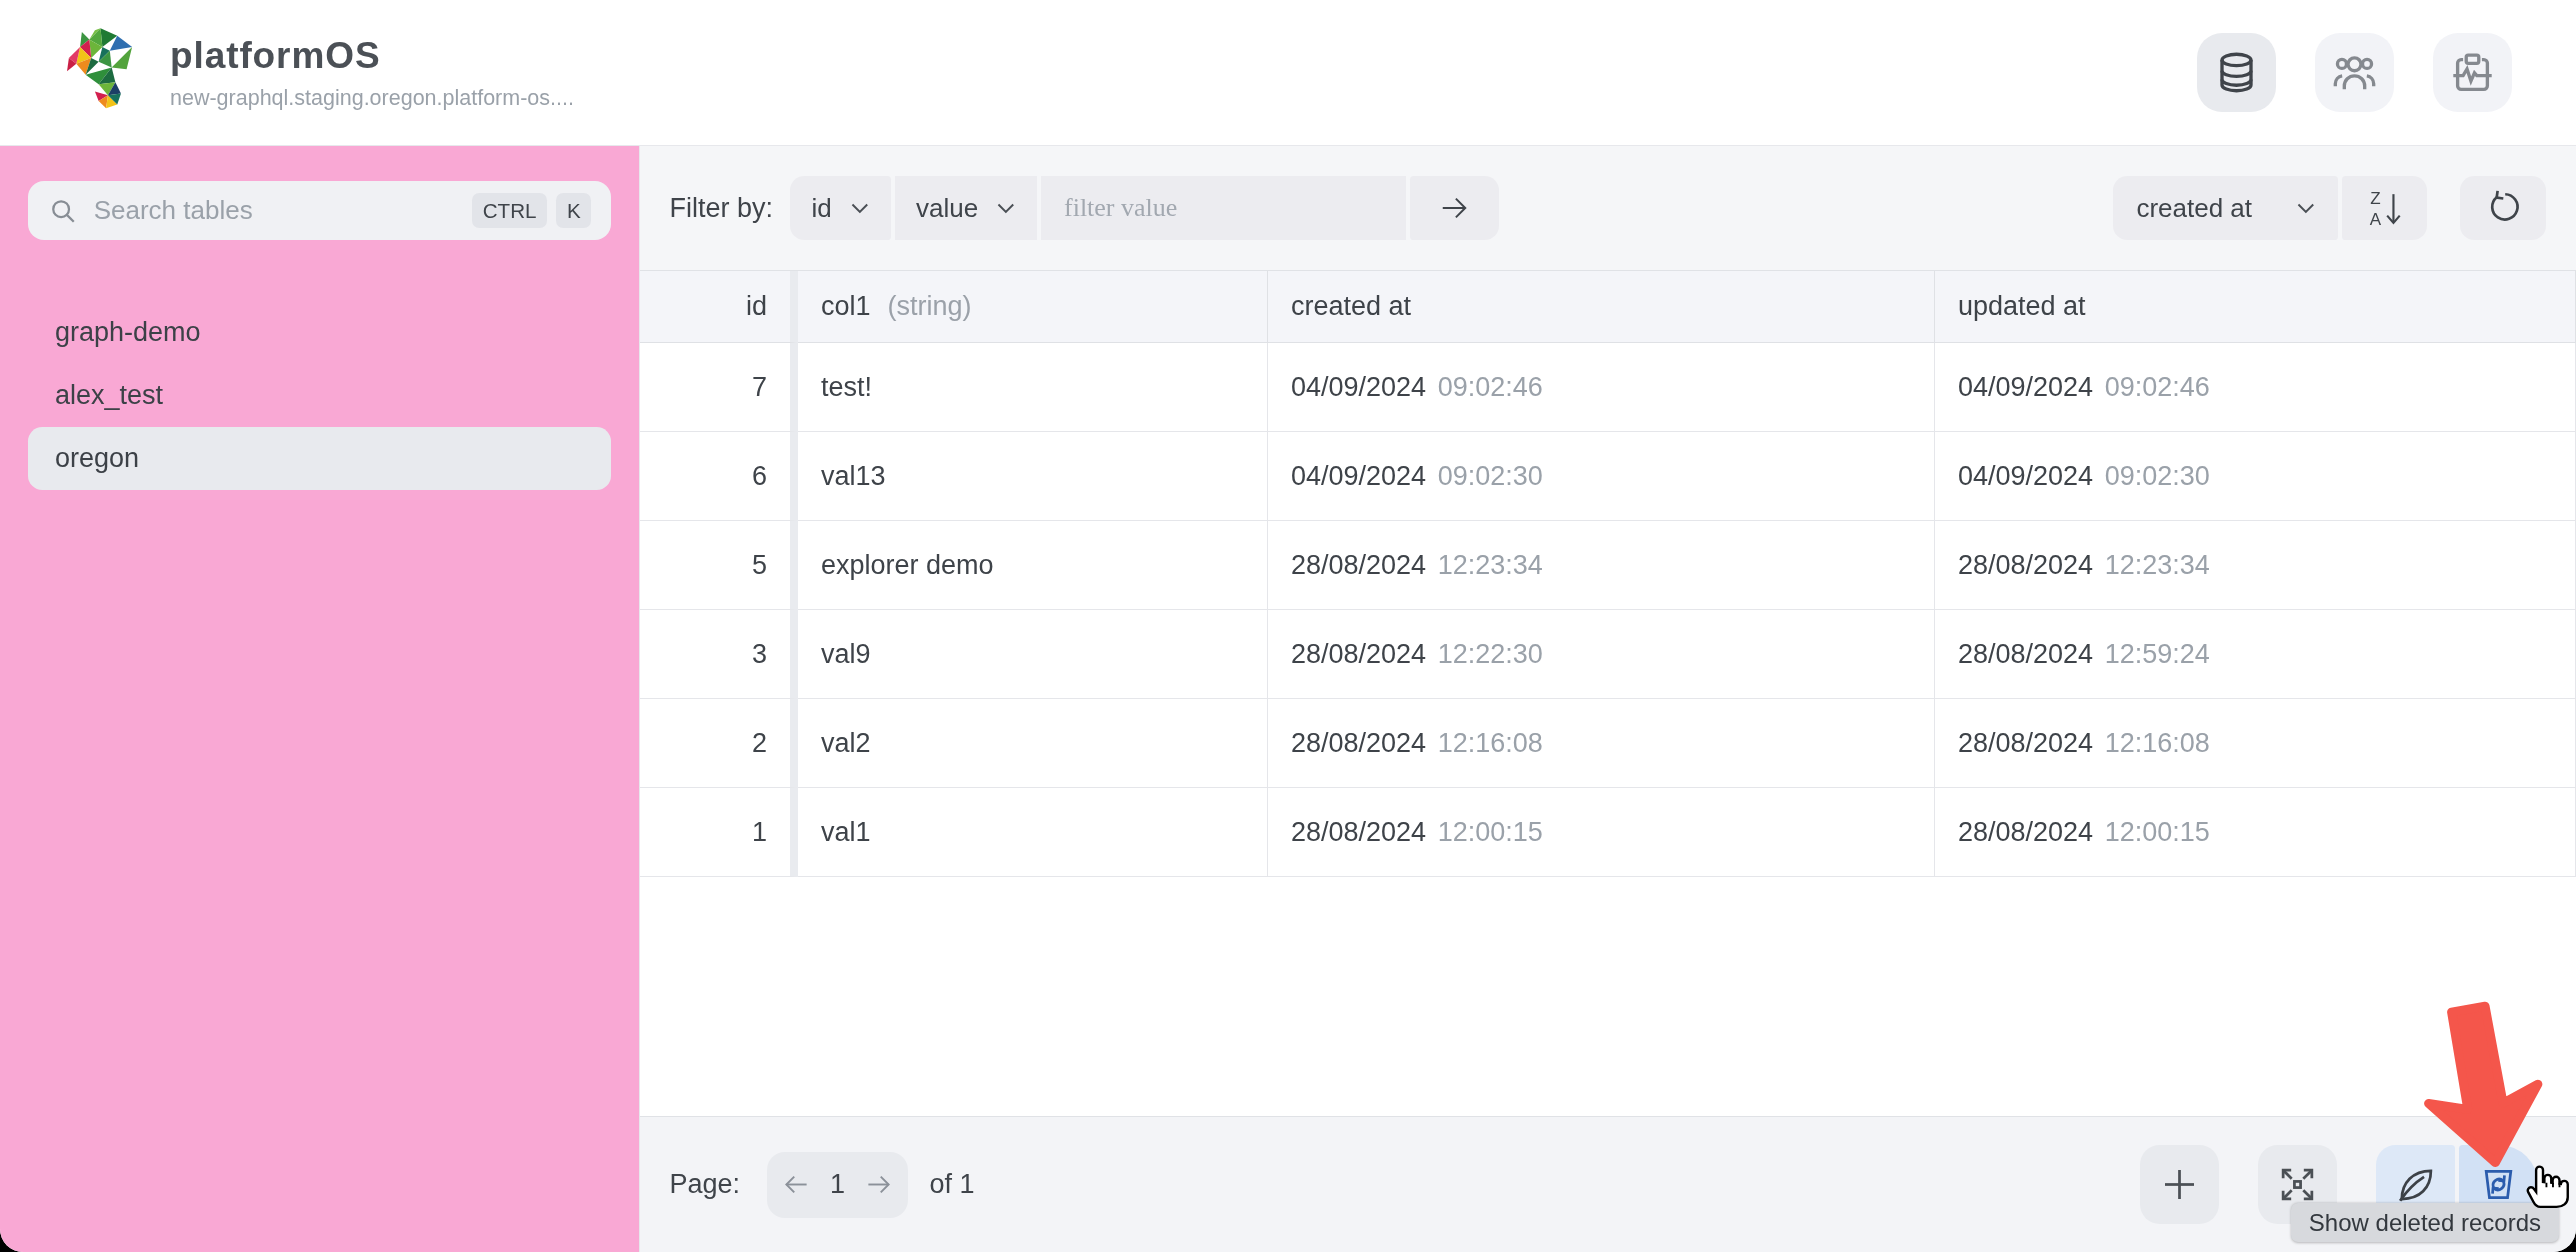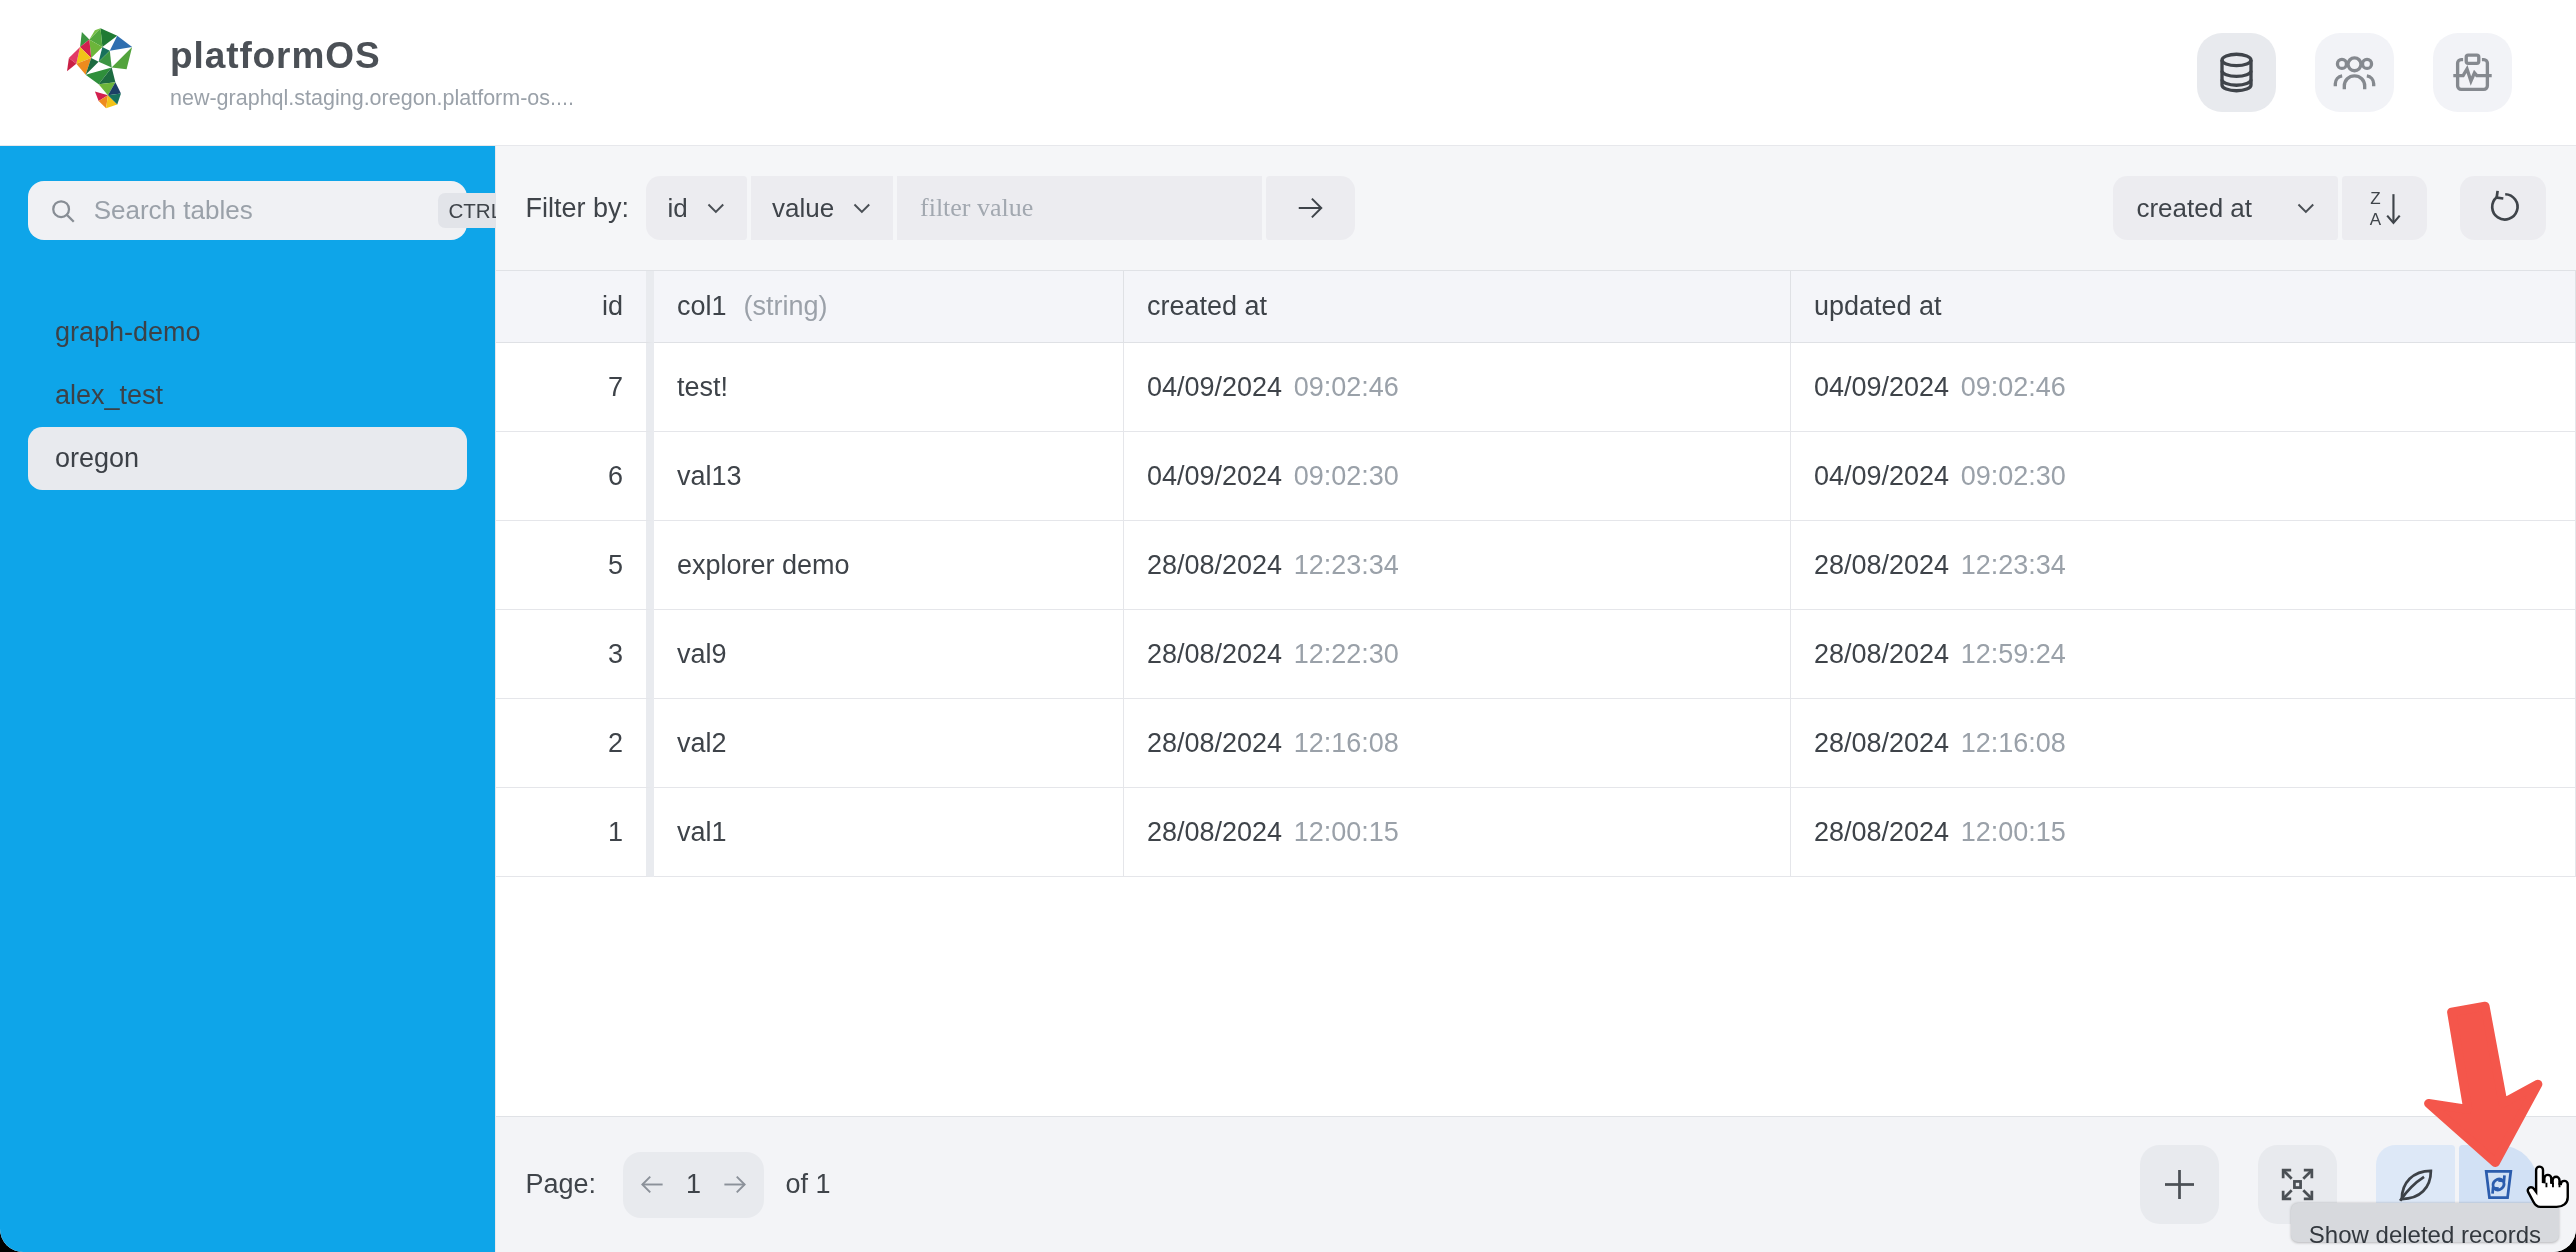--- a/index.html
+++ b/index.html
@@ -14,21 +14,21 @@
   .brand-block { margin-left:23px; }
   .brand-name { font-size:37px; font-weight:bold; color:#4b5056; letter-spacing:0.9px; }
   .brand-sub { font-size:21.5px; color:#9aa1a9; margin-top:9px; }
   .header-actions { margin-left:auto; margin-right:64px; display:flex; gap:39px; }
   .hdr-btn { width:79px; height:79px; border-radius:25px; background:#f2f3f7; border:none; display:flex; align-items:center; justify-content:center; cursor:pointer; }
   .hdr-btn.active { background:#e8eaee; }
   .hdr-btn svg { width:47px; height:47px; }
 
   
   .app-body { flex:1; display:flex; min-height:0; }
-  .sidebar { width:496px; flex:0 0 auto; background:#0ea5e9; border-right:1.8px solid #e7e8ec; padding-top:35px; }
+  .sidebar { width:640px; flex:0 0 auto; background:#f9a8d4; border-right:1.8px solid #e7e8ec; padding-top:35px; }
   .search-box { margin:0 28px; height:59px; background:#f0f1f4; border-radius:16px; display:flex; align-items:center; padding:0 19.7px; }
   .search-box svg { width:30px; height:30px; flex:0 0 auto; }
   .search-input { flex:1; border:none; background:transparent; outline:none; font-size:26px; color:#3e4349; margin-left:16px; font-family:inherit; }
   .search-input::placeholder { color:#9aa1a9; }
   .kbd { background:#e2e4e9; border-radius:7.2px; font-size:20.6px; color:#3f444a; padding:5.4px 10.7px; margin-left:9px; }
   .table-list { margin-top:61px; padding:0 28px; }
   .side-item { height:63px; display:flex; align-items:center; padding-left:27px; font-size:27px; color:#3c4147; border-radius:14.3px; cursor:pointer; }
   .side-item.selected { background:#e8eaee; }
 
   .main { flex:1; display:flex; flex-direction:column; min-width:0; }
@@ -76,21 +76,21 @@
   .page-total { font-size:27px; color:#3f444a; margin-left:21.5px; }
   .footer-actions { margin-left:auto; display:flex; align-items:center; }
   .ftr-btn { width:79px; height:79px; border:none; border-radius:19.7px; background:#e8eaee; display:flex; align-items:center; justify-content:center; cursor:pointer; }
   .ftr-btn svg { width:41px; height:41px; }
   .btn-plus { margin-right:39px; }
   .btn-expand { margin-right:39px; }
   .btn-leaf { background:#dde8f7; border-radius:19.7px 3.6px 3.6px 19.7px; margin-right:4.5px; }
   .btn-deleted { background:#d2e1f5; border-radius:3.6px 39px 3.6px 19.7px; }
 
   
-  .tooltip { position:absolute; right:17px; top:1203px; height:39px; line-height:39px; background:#d7d9dd; border-radius:7.2px; padding:12px 18px; font-size:24px; color:#33383e; z-index:30; box-shadow:0 0.9px 2.7px rgba(0,0,0,.25); }
+  .tooltip { position:absolute; right:17px; top:1203px; height:39px; line-height:39px; background:#d7d9dd; border-radius:7.2px; padding:0 18px; font-size:24px; color:#33383e; z-index:30; box-shadow:0 0.9px 2.7px rgba(0,0,0,.25); }
   .red-arrow { position:absolute; left:2361px; top:988px; width:215px; height:197px; z-index:25; pointer-events:none; }
   .cursor-hand { position:absolute; left:2521px; top:1154px; width:55px; height:61px; z-index:40; pointer-events:none; }
 </style>
 </head>
 <body>
 
 <div class="stage">
   <div class="window">
 
     <header class="app-header">

